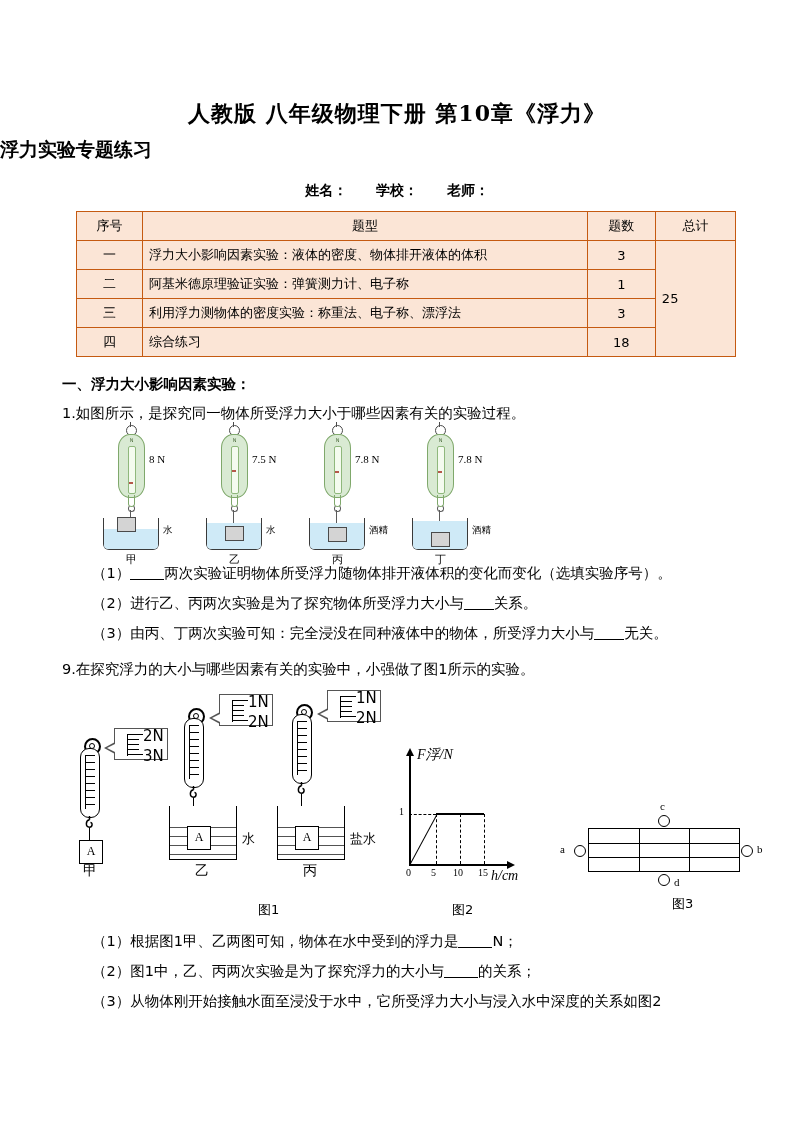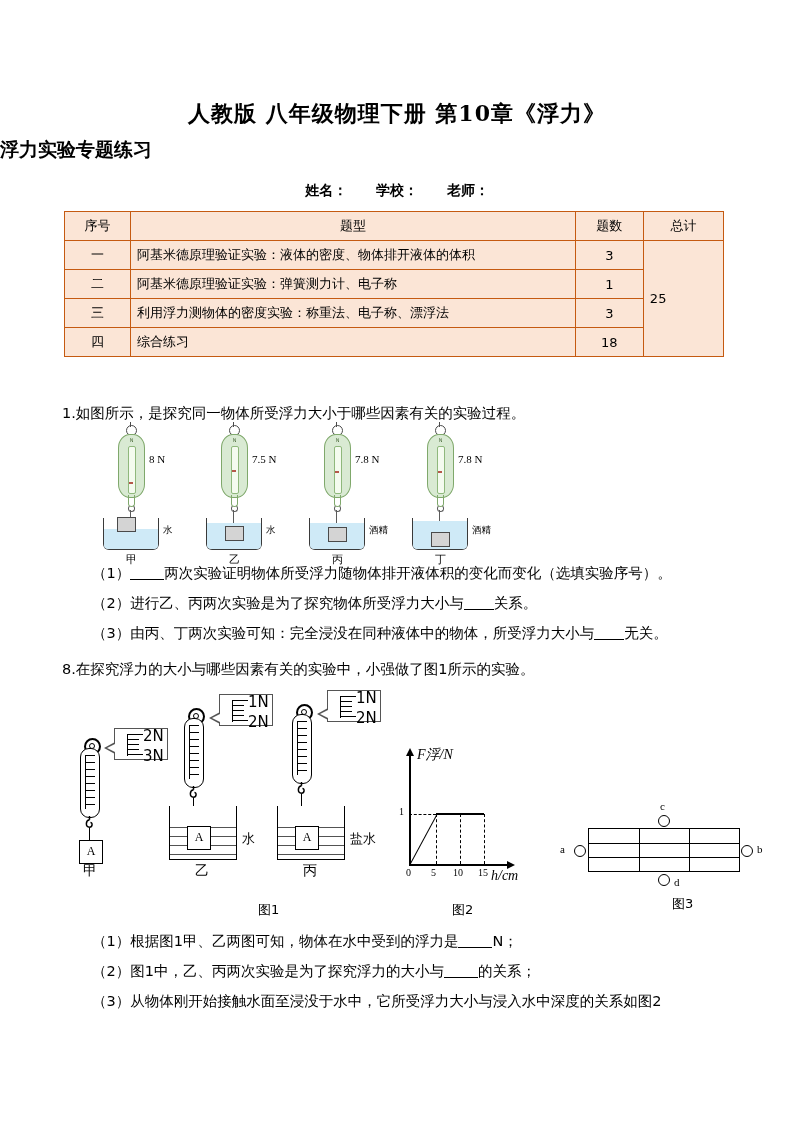--- a/index.html
+++ b/index.html
@@ -49,21 +49,21 @@
     text-align: center;
     font-size: 14px;
     font-weight: bold;
     font-family: "DejaVu Sans", "Liberation Sans", sans-serif;
   }
   .meta-line span { margin: 0 12px; }
 
   
   .sum-table {
     position: absolute;
-    left: 64px; top: 211px;
+    left: 76px; top: 211px;
     width: 660px;
     border-collapse: collapse;
     background: #fbe5d6;
     font-size: 13px;
     font-family: "DejaVu Sans", "Liberation Sans", sans-serif;
   }
   .sum-table td, .sum-table th {
     border: 1px solid #c55a11;
     padding: 5px 6px;
     font-weight: normal;
@@ -408,21 +408,21 @@
       <tr>
         <td class="c-idx">序号</td>
         <td class="c-type">题型</td>
         <td class="c-count">题数</td>
         <td class="c-total">总计</td>
       </tr>
     </thead>
     <tbody>
       <tr>
         <td class="c-idx">一</td>
-        <td class="c-type">阿基米德原理验证实验：液体的密度、物体排开液体的体积</td>
+        <td class="c-type">浮力大小影响因素实验：液体的密度、物体排开液体的体积</td>
         <td class="c-count">3</td>
         <td class="c-total" rowspan="4">25</td>
       </tr>
       <tr>
         <td class="c-idx">二</td>
         <td class="c-type">阿基米德原理验证实验：弹簧测力计、电子称</td>
         <td class="c-count">1</td>
       </tr>
       <tr>
         <td class="c-idx">三</td>
@@ -430,20 +430,21 @@
         <td class="c-count">3</td>
       </tr>
       <tr>
         <td class="c-idx">四</td>
         <td class="c-type">综合练习</td>
         <td class="c-count">18</td>
       </tr>
     </tbody>
   </table>
 
+  <div class="sec-head" style="left:62px; top:375px;">一、浮力大小影响因素实验：</div>
 
   <div class="q-text" style="left:62px; top:404px;">1.如图所示，是探究同一物体所受浮力大小于哪些因素有关的实验过程。</div>
 
   <div class="fig1">
 
     <div class="setup" style="left:0px;">
       <div class="ring"></div>
       <div class="scale-body">
         <div class="scale-tube"></div>
         <div class="scale-needle" style="top:47px;"></div>
@@ -518,21 +519,21 @@
   <div class="q-text" style="left:92px; top:564px;">
     <span>（1）</span><span class="blank"></span><span>两次实验证明物体所受浮力随物体排开液体积的变化而变化（选填实验序号）。</span>
   </div>
   <div class="q-text" style="left:92px; top:594px;">
     <span>（2）</span><span>进行乙、丙两次实验是为了探究物体所受浮力大小与</span><span class="blank w2"></span><span>关系。</span>
   </div>
   <div class="q-text" style="left:92px; top:624px;">
     <span>（3）</span><span>由丙、丁两次实验可知：完全浸没在同种液体中的物体，所受浮力大小与</span><span class="blank w2"></span><span>无关。</span>
   </div>
 
-  <div class="q-text" style="left:62px; top:660px;">8.在探究浮力的大小与哪些因素有关的实验中，小强做了图1所示的实验。</div>
+  <div class="q-text" style="left:62px; top:660px;">9.在探究浮力的大小与哪些因素有关的实验中，小强做了图1所示的实验。</div>
 
   <div class="fig2wrap">
 
     <div class="s2" style="left:10px;">
       <div class="ring2" style="left:14px; top:48px;"></div>
       <div class="body2" style="left:10px; top:58px; height:70px;">
         <div class="ticks2" style="left:4px; top:6px; height:54px;">
           <i style="top:0px;"></i>
             <i style="top:7px;"></i>
             <i style="top:14px;"></i>

